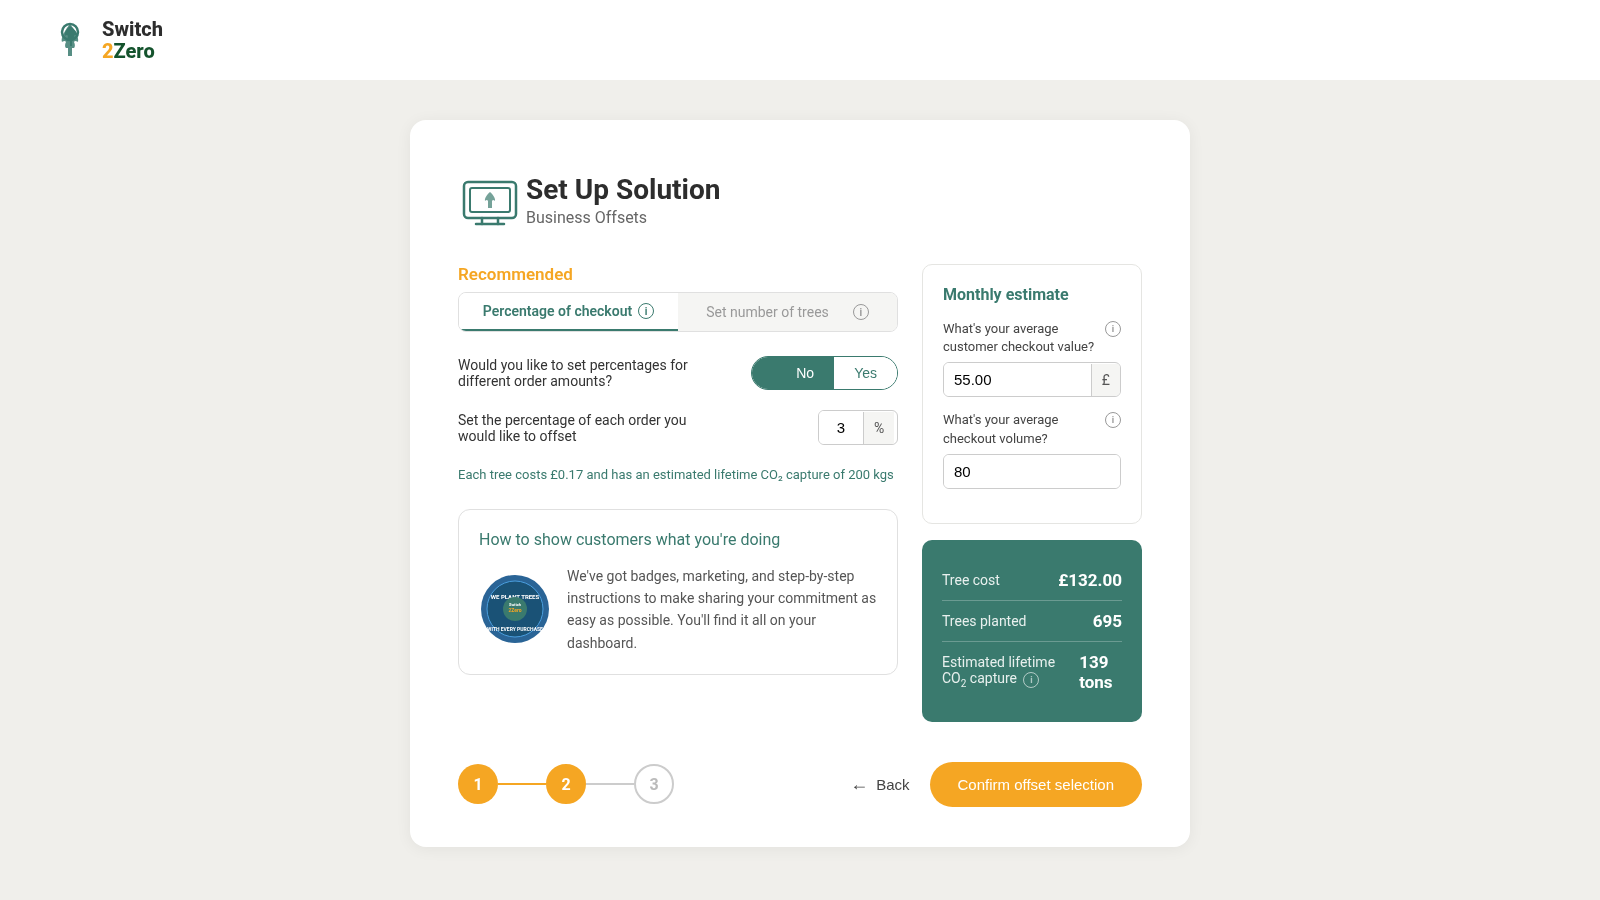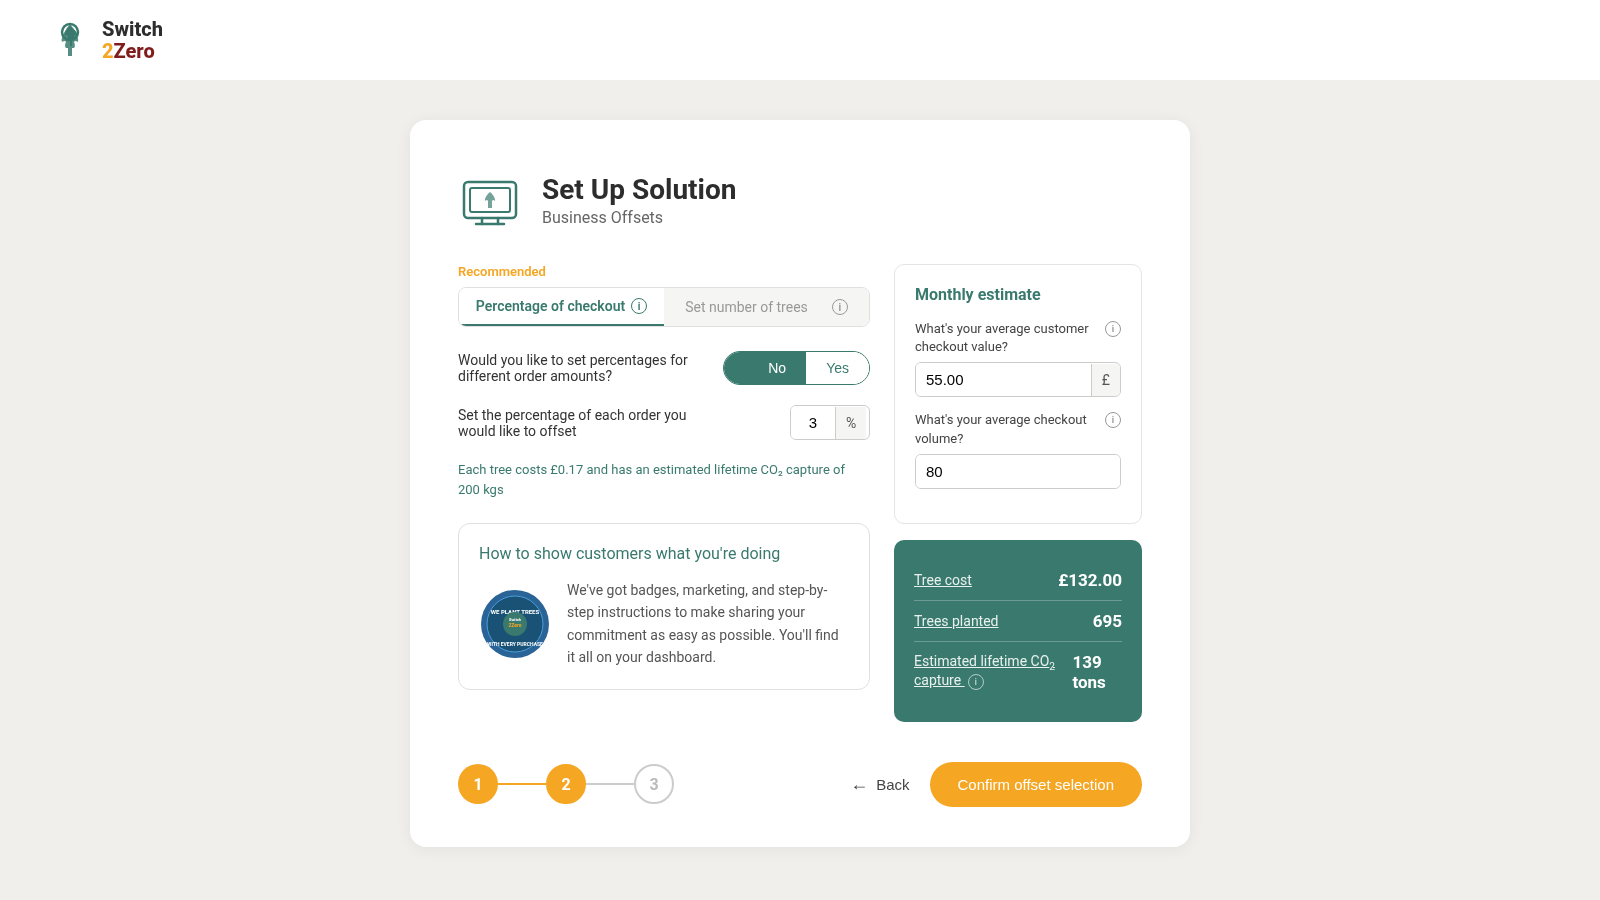--- a/index.html
+++ b/index.html
@@ -62,21 +62,21 @@
       border-radius: 16px;
       width: 780px;
       padding: 48px 48px 40px;
       box-shadow: 0 2px 16px rgba(0,0,0,0.06);
     }
 
     
     .card-header {
       display: flex;
       align-items: center;
-      gap: 20px;
+      gap: 4px;
       margin-bottom: 32px;
     }
     .card-header-icon {
       width: 64px;
       height: 64px;
     }
     .card-title {
       font-size: 28px;
       font-weight: 700;
       color: #2d2d2d;
@@ -90,26 +90,26 @@
     
     .content-row {
       display: flex;
       gap: 24px;
       align-items: flex-start;
     }
     .left-col {
       flex: 1;
     }
     .right-col {
-      width: 248px;
+      width: 220px;
     }
 
     
     .recommended-label {
-      font-size: 13px;
+      font-size: 17px;
       font-weight: 600;
       color: #f5a623;
       margin-bottom: 8px;
     }
 
     
     .tabs {
       display: flex;
       border-radius: 8px;
       overflow: hidden;
@@ -300,21 +300,20 @@
       align-items: center;
       padding: 10px 0;
       border-bottom: 1px solid rgba(255,255,255,0.25);
       font-size: 14px;
     }
     .summary-row:last-child {
       border-bottom: none;
     }
     .summary-label {
       color: #e8f0ee;
-      text-decoration: underline;
     }
     .summary-value {
       font-weight: 700;
       font-size: 17px;
       color: #fff;
     }
     .co2-sub {
       font-size: 10px;
       vertical-align: sub;
     }
@@ -412,21 +411,21 @@
 
     <svg class="logo-icon" viewBox="0 0 44 44" fill="none" xmlns="http://www.w3.org/2000/svg">
       <circle cx="22" cy="22" r="21" fill="none"></circle>
 
       <path d="M22 6 C22 6, 12 18, 14 24 C14 24, 17 22, 18 24 C18 24, 16 28, 18 30 L20 30 L20 38 L24 38 L24 30 L26 30 C28 28, 26 24, 26 24 C27 22, 30 24, 30 24 C32 18, 22 6, 22 6Z" fill="#3a7a6e" opacity="0.85"></path>
       <circle cx="22" cy="14" r="8" fill="none" stroke="#3a7a6e" stroke-width="2.5"></circle>
       <path d="M22 8 C22 8, 15 14, 17 18 C17 18, 19 16, 20 18 C20 18, 19 20, 20 22 L22 22 L22 28 L24 28 L24 22 L26 22 C27 20, 26 18, 26 18 C27 16, 29 18, 29 18 C31 14, 22 8, 22 8Z" fill="#3a7a6e"></path>
     </svg>
     <div>
       <div style="font-size:20px;font-weight:800;color:#2d2d2d;line-height:1.1;">Switch</div>
-      <div style="font-size:20px;font-weight:800;line-height:1.1;"><span style="color:#f5a623;">2</span><span style="color:#7f1d1d;">Zero</span></div>
+      <div style="font-size:20px;font-weight:800;line-height:1.1;"><span style="color:#f5a623;">2</span><span style="color:#14532d;">Zero</span></div>
     </div>
   </div>
 </div>
 
 <div class="main">
   <div class="card">
 
     <div class="card-header">
       <svg class="card-header-icon" viewBox="0 0 64 64" fill="none" xmlns="http://www.w3.org/2000/svg">
         <rect x="6" y="14" width="52" height="36" rx="4" stroke="#3a7a6e" stroke-width="2.5" fill="none"></rect>

